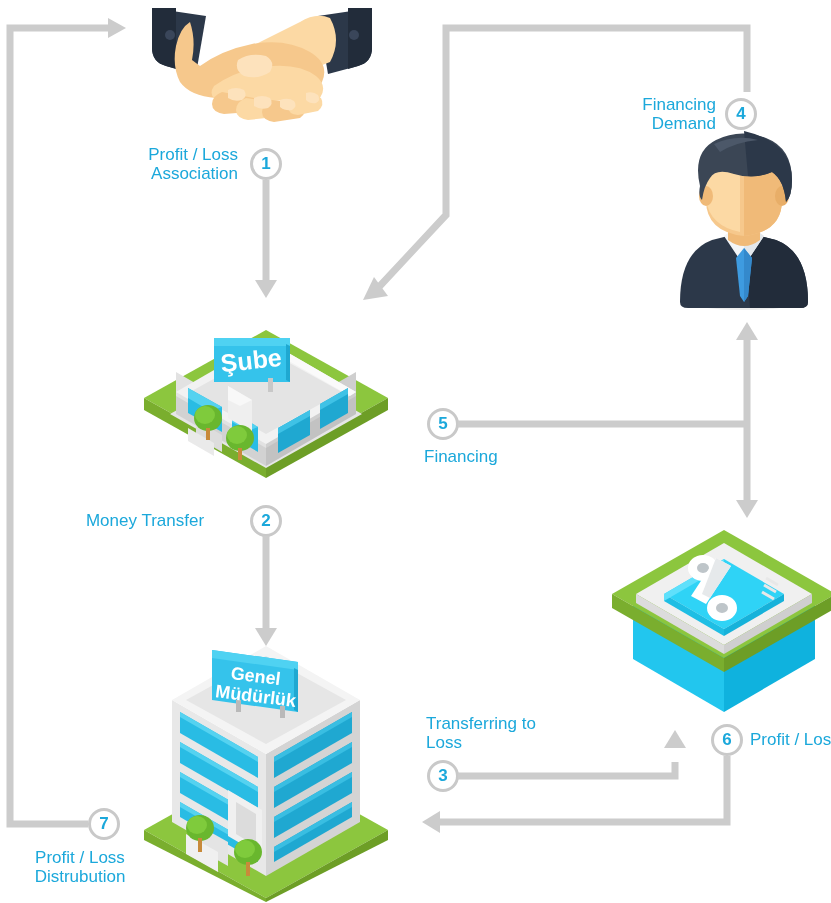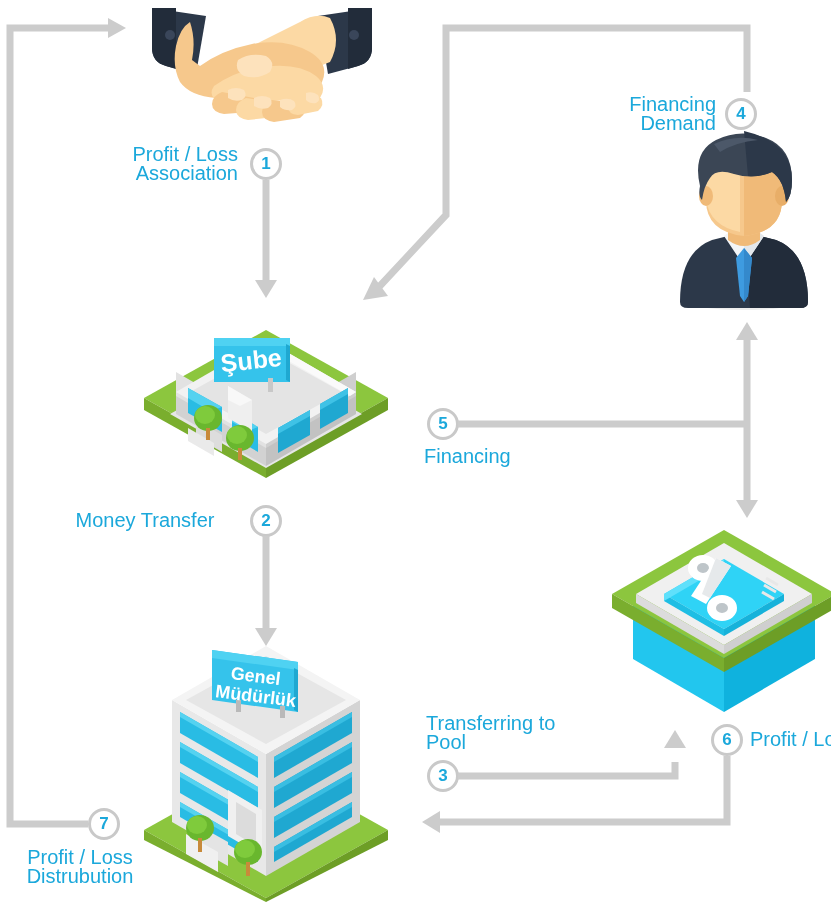--- a/index.html
+++ b/index.html
@@ -2,21 +2,21 @@
 <html><head>
 <meta charset="utf-8">
 <style>
   html,body{margin:0;padding:0;background:#ffffff;}
   body{width:831px;height:903px;position:relative;overflow:hidden;
        font-family:"Liberation Sans","DejaVu Sans",sans-serif;}
   #stage{position:absolute;left:0;top:0;width:831px;height:903px;}
   svg.layer{position:absolute;left:0;top:0;width:831px;height:903px;overflow:visible;}
   #flow-lines{z-index:1;}
   #art{z-index:2;}
-  .step-label{position:absolute;color:#1BA8DB;font-size:20px;line-height:19px;white-space:pre;}
+  .step-label{position:absolute;color:#1BA8DB;font-size:17px;line-height:19px;white-space:pre;}
   .lbl-right{text-align:right;}
   .lbl-left{text-align:left;}
   .lbl-center{text-align:center;}
   .step-circle{position:absolute;width:32px;height:32px;border-radius:50%;
        background:#ffffff;border:3px solid #C9C9C9;box-sizing:border-box;
        display:flex;align-items:center;justify-content:center;
        color:#1BA8DB;font-size:17px;font-weight:bold;}
 </style>
 </head>
 <body>
@@ -270,21 +270,21 @@
   <div>
 
     <div class="step-label lbl-right" style="left:88px;top:145px;width:150px;">Profit / Loss
 Association</div>
     <div class="step-circle" style="left:250px;top:148px;">1</div>
 
     <div class="step-label lbl-right" style="left:60px;top:511px;width:170px;text-align:center;">Money Transfer</div>
     <div class="step-circle" style="left:250px;top:505px;">2</div>
 
     <div class="step-label lbl-left" style="left:426px;top:714px;width:160px;">Transferring to
-Pool</div>
+Loss</div>
     <div class="step-circle" style="left:427px;top:760px;">3</div>
 
     <div class="step-label lbl-right" style="left:580px;top:95px;width:136px;">Financing
 Demand</div>
     <div class="step-circle" style="left:725px;top:98px;">4</div>
 
     <div class="step-label lbl-left" style="left:424px;top:447px;width:160px;">Financing</div>
     <div class="step-circle" style="left:427px;top:408px;">5</div>
 
     <div class="step-label lbl-left" style="left:750px;top:730px;width:120px;">Profit / Loss</div>

